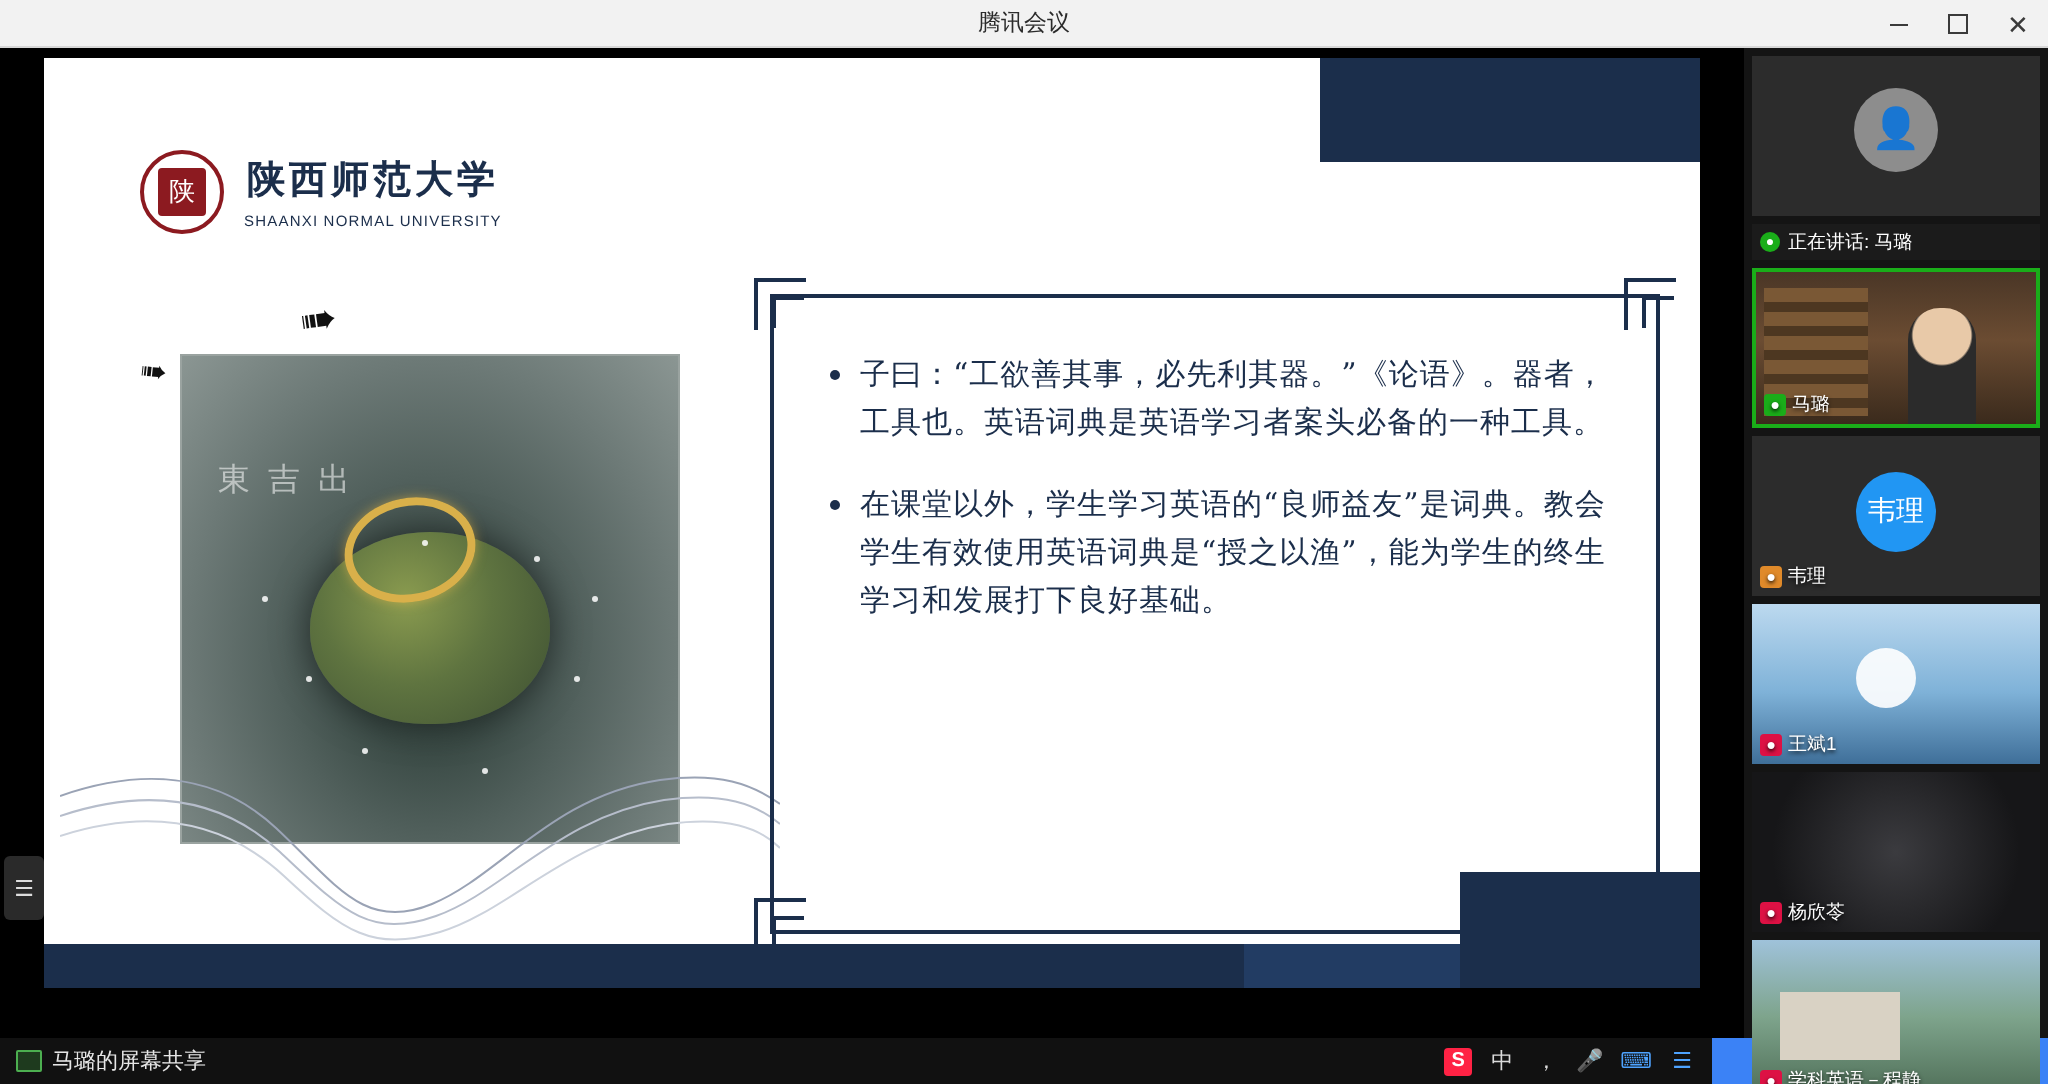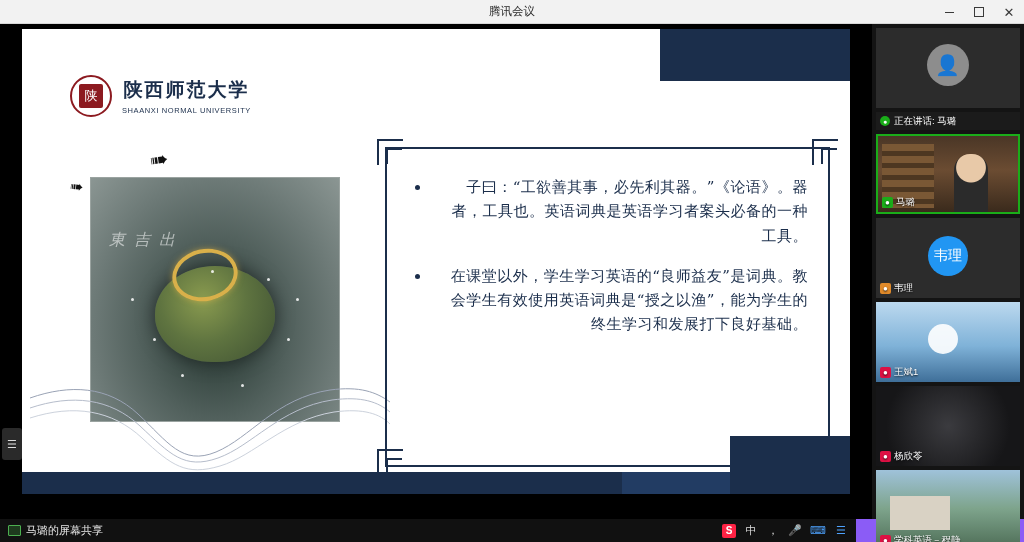--- a/index.html
+++ b/index.html
@@ -5,21 +5,21 @@
   * { box-sizing: border-box; margin: 0; padding: 0; }
   html, body {
     width: 1024px; height: 542px;
     background: #000;
     font-family: "Liberation Sans", sans-serif;
     overflow: hidden;
   }
   .app {
     position: relative;
     width: 1024px; height: 542px;
-    background: #8b5cf6;
+    background: #3b82f6;
   }
 
   
   .titlebar {
     position: absolute; top: 0; left: 0;
     width: 1024px; height: 24px;
     background: #f2f2f2;
     border-bottom: 1px solid #d8d8d8;
     display: flex; align-items: center; justify-content: center;
   }
@@ -118,21 +118,21 @@
     position: absolute; left: 46%; top: 40%;
     width: 66px; height: 52px;
     border: 4px solid #d9b04a;
     border-radius: 50%;
     transform: translate(-50%,-50%) rotate(-12deg);
     box-shadow: 0 0 6px rgba(217,176,74,.6);
   }
   .photo .cn-mark {
     position: absolute; left: 18px; top: 52px;
     font-family: "DejaVu Serif", serif;
-    font-size: 16px; color: rgba(255,255,255,.55); letter-spacing: 9px; font-style: italic;
+    font-size: 16px; color: rgba(255,255,255,.55); letter-spacing: 9px;
   }
   .photo .speck {
     position: absolute; width: 3px; height: 3px; border-radius: 50%;
     background: rgba(255,255,255,.85);
   }
 
   
   .bird {
     position: absolute; color: #111; font-size: 22px; line-height: 1;
   }
@@ -162,21 +162,21 @@
   .corner.br { right: -10px; bottom: -10px; }
   .corner .h { width: 26px; height: 2px; top: 0; left: 0; }
   .corner .v { width: 2px; height: 26px; top: 0; left: 0; }
   .corner .h2 { width: 16px; height: 2px; top: 9px; left: 9px; }
   .corner .v2 { width: 2px; height: 16px; top: 9px; left: 9px; }
 
   .bullets {
     position: absolute; left: 28px; top: 26px; right: 20px;
   }
   .bullet {
-    display: flex; gap: 24px; margin-bottom: 16px; text-align: right;
+    display: flex; gap: 10px; margin-bottom: 16px;
   }
   .bullet .dot {
     flex: 0 0 auto; width: 5px; height: 5px; border-radius: 50%;
     background: #1b2e4b; margin-top: 10px;
   }
   .bullet .txt {
     font-family: "DejaVu Serif", serif;
     font-size: 15px; line-height: 1.62; color: #1b2e4b;
     letter-spacing: .5px;
   }

